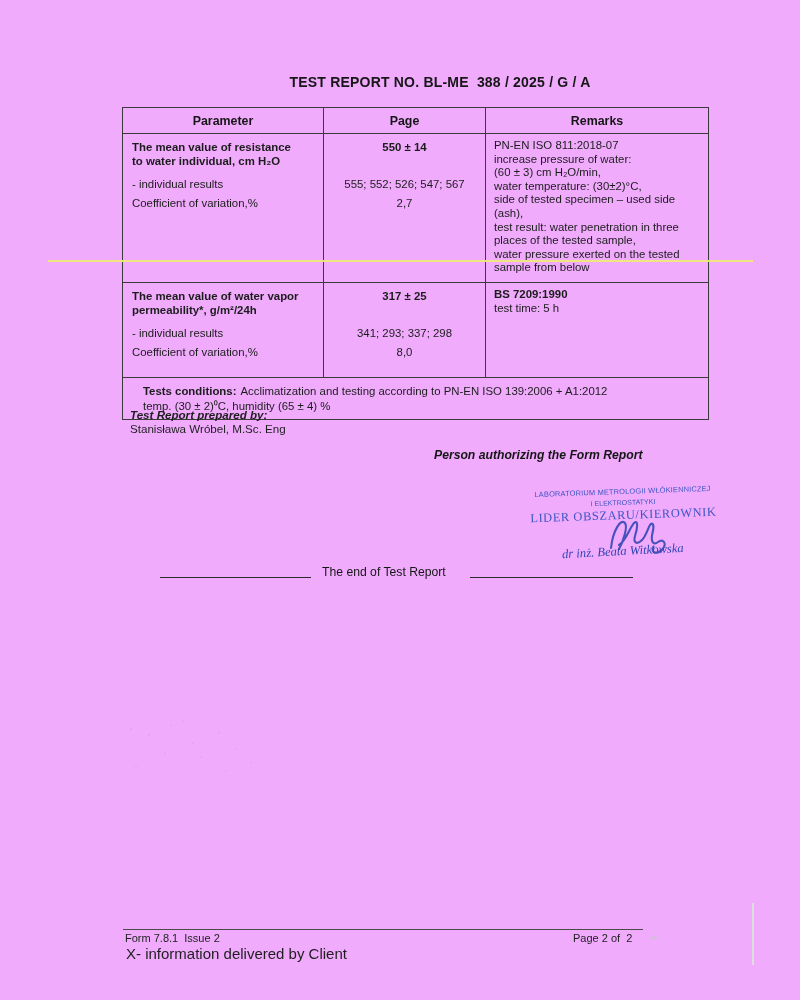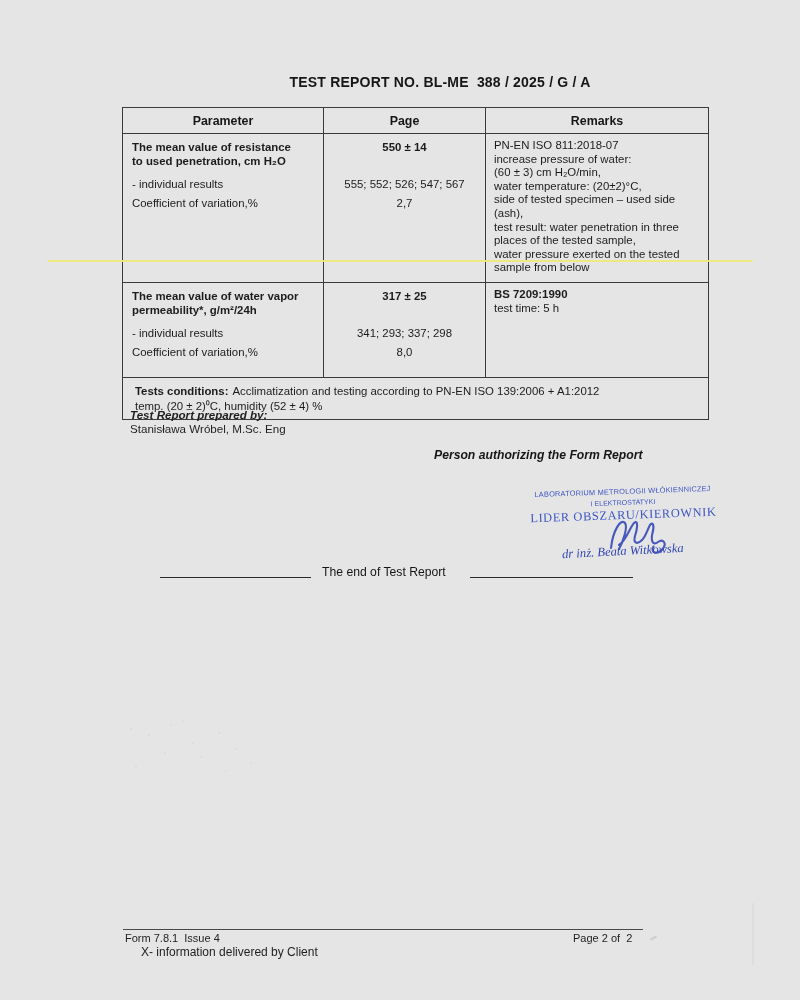--- a/index.html
+++ b/index.html
@@ -1,17 +1,17 @@
 <!DOCTYPE html>
 <html><head>
 <meta charset="utf-8">
 <style>
   html,body{margin:0;padding:0;background:#fff;}
   .page{
-    position:relative;width:800px;height:1000px;background:#e5e5e5;overflow:hidden;
+    position:relative;width:800px;height:1000px;background:#f0abfc;overflow:hidden;
     font-family:"Liberation Sans",sans-serif;color:#1e1e1e;
   }
   .bold{font-weight:bold;font-style:italic;}
 
   .title{
     position:absolute;top:74px;left:160px;width:560px;text-align:center;
     font-size:14px;font-weight:bold;letter-spacing:.2px;white-space:pre;color:#161616;
   }
 
   
@@ -30,21 +30,21 @@
   .remarks-cell{padding:5px 6px 5px 8px;line-height:13.6px;}
   .blk-title{font-weight:bold;line-height:14px;min-height:28px;white-space:pre-line;}
   .value-cell .blk-title{white-space:normal;}
   .blk-l1{margin-top:10px;line-height:13px;}
   .blk-l2{margin-top:6px;line-height:13px;}
   .remark-title{line-height:13.6px;}
   .row2 .remark-title{font-weight:bold;}
   .remark-body{white-space:pre-line;line-height:13.6px;}
   .row1 .param-cell,.row1 .value-cell{height:136px;}
   .row2 .param-cell,.row2 .value-cell{height:82px;}
-  .cond-cell{padding:6px 12px;line-height:14.5px;}
+  .cond-cell{padding:6px 20px;line-height:14.5px;}
   .cond-label{font-weight:bold;margin-right:4px;}
 
   
   .yellow-line{
     position:absolute;left:48px;top:260px;width:705px;height:2px;
     background:#f0e87b;opacity:.95;z-index:6;
   }
 
   
   .prepared{position:absolute;left:130px;top:408px;font-size:11.6px;line-height:13.8px;}
@@ -69,21 +69,21 @@
   }
 
   
   .end-rule-left{position:absolute;left:160px;top:577px;width:151px;border-top:1.6px solid #2a2a2a;}
   .end-text{position:absolute;left:322px;top:565px;font-size:12.2px;color:#161616;}
   .end-rule-right{position:absolute;left:470px;top:577px;width:163px;border-top:1.6px solid #2a2a2a;}
 
   
   .footer-rule{position:absolute;left:123px;top:929px;width:520px;border-top:1.5px solid #4a4a4a;}
   .footer-form{position:absolute;left:125px;top:932px;font-size:11px;white-space:pre;}
-  .footer-note{position:absolute;left:141px;top:945px;font-size:12px;}
+  .footer-note{position:absolute;left:126px;top:945px;font-size:15px;}
   .footer-page{position:absolute;left:573px;top:932px;font-size:11px;white-space:pre;}
   .footer-tick{
     position:absolute;left:650px;top:937px;width:7px;height:2px;background:#c6c6c6;
     transform:rotate(-25deg);opacity:.7;
   }
   .page-edge{position:absolute;left:752px;top:903px;width:1.5px;height:62px;background:#dedede;}
 
   
   .speckles{
     position:absolute;left:130px;top:728px;width:2px;height:2px;border-radius:50%;
@@ -111,34 +111,34 @@
       <tr>
         <th>Parameter</th>
         <th>Page</th>
         <th>Remarks</th>
       </tr>
     </thead>
     <tbody>
       <tr class="row1">
         <td class="param-cell">
           <div class="blk-title">The mean value of resistance
-to used penetration, cm H₂O</div>
+to water individual, cm H₂O</div>
           <div class="blk-l1">- individual results</div>
           <div class="blk-l2">Coefficient of variation,%</div>
         </td>
         <td class="value-cell">
           <div class="blk-title">550 ± 14</div>
           <div class="blk-l1">555; 552; 526; 547; 567</div>
           <div class="blk-l2">2,7</div>
         </td>
         <td class="remarks-cell">
           <div class="remark-title">PN-EN ISO 811:2018-07</div>
           <div class="remark-body">increase pressure of water:
 (60 ± 3) cm H₂O/min,
-water temperature: (20±2)°C,
+water temperature: (30±2)°C,
 side of tested specimen – used side
 (ash),
 test result: water penetration in three
 places of the tested sample,
 water pressure exerted on the tested
 sample from below</div>
         </td>
       </tr>
       <tr class="row2">
         <td class="param-cell">
@@ -153,21 +153,21 @@
           <div class="blk-l2">8,0</div>
         </td>
         <td class="remarks-cell">
           <div class="remark-title">BS 7209:1990</div>
           <div class="remark-body">test time: 5 h</div>
         </td>
       </tr>
       <tr>
         <td class="cond-cell" colspan="3">
           <div><span class="cond-label">Tests conditions:</span><span>Acclimatization and testing according to PN-EN ISO 139:2006 + A1:2012</span></div>
-          <div>temp. (20 ± 2)⁰C, humidity (52 ± 4) %</div>
+          <div>temp. (30 ± 2)⁰C, humidity (65 ± 4) %</div>
         </td>
       </tr>
     </tbody>
   </table>
 
   <div class="yellow-line"></div>
 
   <div class="prepared">
     <div class="bold">Test Report prepared by:</div>
     <div>Stanisława Wróbel, M.Sc. Eng</div>
@@ -185,20 +185,20 @@
     <path d="M5,34 C7,16 15,4 19,9 C22,13 17,28 13,35 M13,31 C20,27 24,13 28,9 C33,5 31,16 29,22 C27,29 31,31 36,26 C40,22 42,14 44,11 C47,7 48.5,12 46.5,19 C44.5,27 47,32 52,28 C57,24.5 61,29 57,34.5 C52,41 44,39.5 47.5,32.5" fill="none" stroke="#3448b6" stroke-width="2.1" stroke-linecap="round" opacity="0.9"></path>
   </svg>
 
   <div class="signatory">dr inż. Beata Witkowska</div>
 
   <div class="end-rule-left"></div>
   <div class="end-text">The end of Test Report</div>
   <div class="end-rule-right"></div>
 
   <div class="footer-rule"></div>
-  <div class="footer-form">Form 7.8.1  Issue 4</div>
+  <div class="footer-form">Form 7.8.1  Issue 2</div>
   <div class="footer-note">X- information delivered by Client</div>
   <div class="footer-page">Page 2 of  2</div>
   <div class="footer-tick"></div>
   <div class="page-edge"></div>
   <div class="speckles"></div>
 
 </div>
 
 </body></html>

